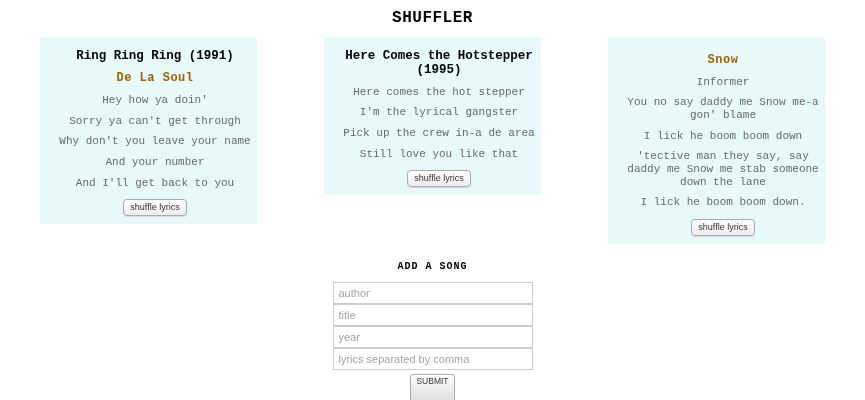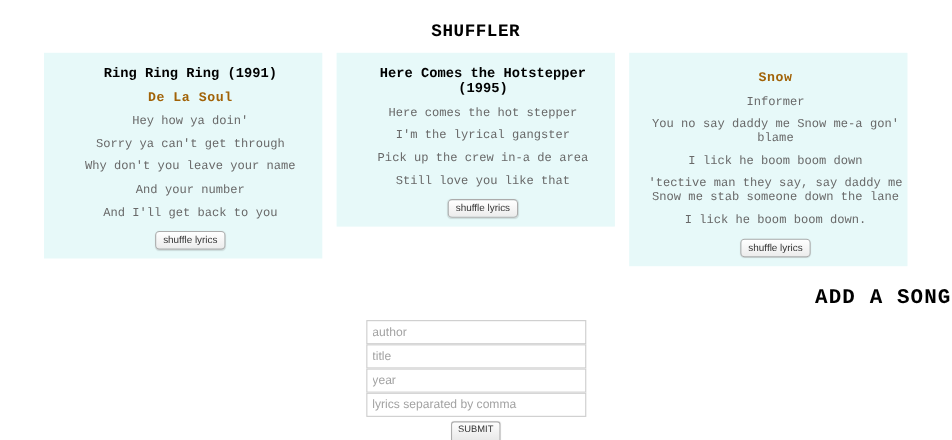--- a/index.html
+++ b/index.html
@@ -10,31 +10,31 @@
     font-family: "Liberation Mono", "DejaVu Sans Mono", monospace;
     color: #000;
     overflow: hidden;
   }
   
   .app-title {
     text-align: center;
     font-size: 16px;
     font-weight: 700;
     letter-spacing: 0.5px;
-    margin: 20px 0 10px 0;
+    margin: 9px 0 10px 0;
   }
   
   .cards {
     display: flex;
     justify-content: space-between;
     align-items: flex-start;
     padding: 0 40px;
   }
   .card {
-    width: 253px;
+    width: 217px;
     box-sizing: border-box;
     background: #e7f9f9;
     text-align: center;
     padding: 8px 2px 6px 15px;
   }
   .card h3 {
     font-size: 12.5px;
     font-weight: 700;
     line-height: 1.15;
     margin: 4px 0 0 0;
@@ -65,25 +65,24 @@
   .card button.shuffle {
     font-size: 9px;
     padding: 2px 6px 3px 6px;
     margin: 0 0 2px 0;
   }
   
   .add-song {
     text-align: center;
   }
   .add-song h2 {
-    font-size: 19px;
+    font-size: 10px;
     font-weight: 700;
     letter-spacing: 1px;
     margin: 17px 0 10px 0;
-    text-align: right;
   }
   .add-song form {
     width: 200px;
     margin: 0 auto;
   }
   .add-song input {
     display: block;
     box-sizing: border-box;
     width: 200px;
     height: 22px;

